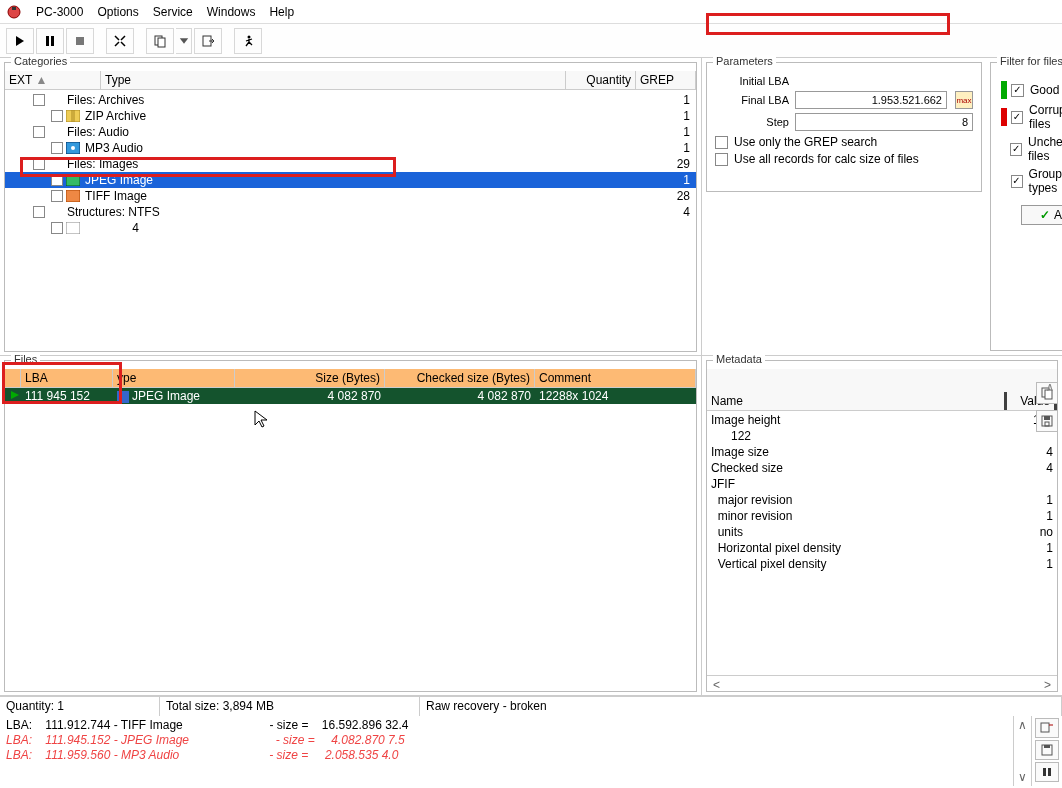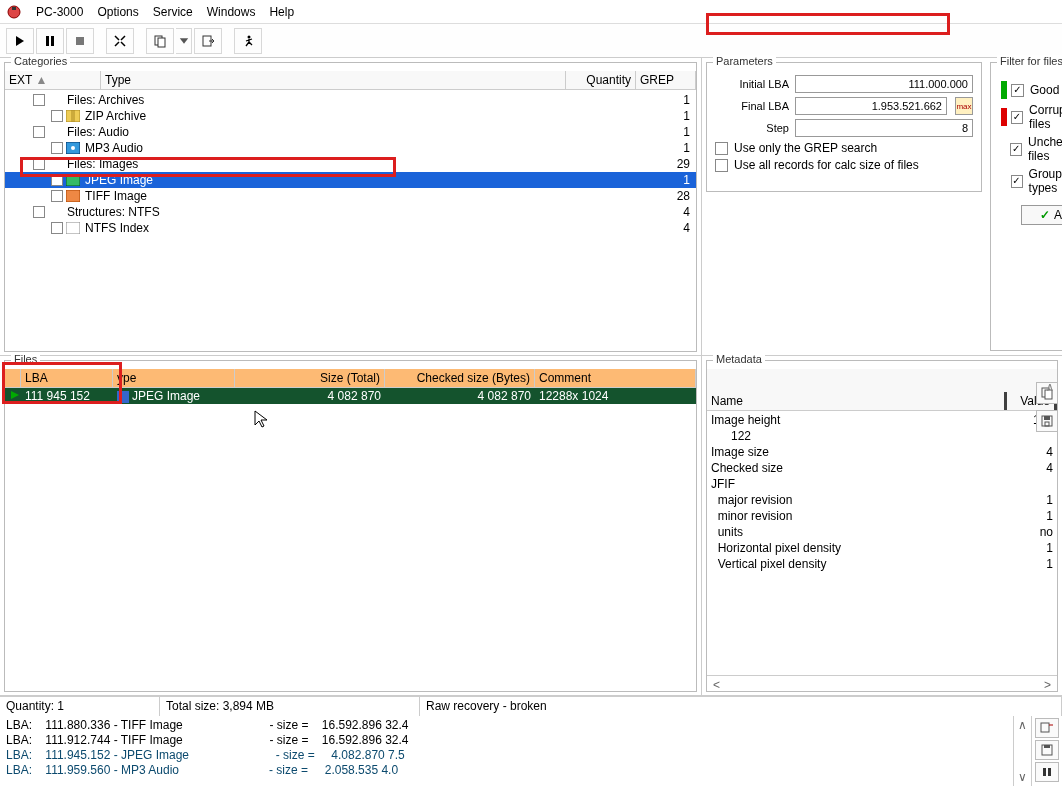--- a/index.html
+++ b/index.html
@@ -99,21 +99,21 @@
 .status { display:flex; height:20px; border-top:1px solid #ccc; font-size:11px; }
 .status div { border-right:1px solid #ccc; padding:2px 6px; }
 .st1 { width:160px; }
 .st2 { width:260px; }
 .st3 { flex:1; }
 
 
 .logwrap { display:flex; height: 70px; }
 .log { flex:1; font-family:"Courier New",monospace; font-size:12px; padding:2px 6px; overflow:hidden; border-right:1px solid #ccc; }
 .log .lrow { white-space:pre; height:15px; }
-.log .green { color:#0c4a6e; }
+.log .green { color:#ef4444;font-style:italic; }
 .log-scroll { width:18px; display:flex; flex-direction:column; justify-content:space-between; align-items:center; color:#666; padding:2px 0; border-right:1px solid #ccc;}
 .log-side { width:30px; display:flex; flex-direction:column; align-items:center; gap:2px; padding-top:2px;}
 .log-side .sbtn { width:24px; height:20px; border:1px solid #bbb; display:flex; align-items:center; justify-content:center; background:#fafafa; font-size:11px;}
 
 </style>
 </head>
 <body>
 
 <div class="menubar">
   <span class="logo">
@@ -203,33 +203,32 @@
           <div class="tree-row"><span class="indent" style="width:28px"></span><span class="chk"></span><span class="ico"></span><span class="name">Files: Images</span><span class="qty">29</span></div>
           <div class="tree-row selected"><span class="indent" style="width:46px"></span><span class="chk"></span><span class="ico"><svg width="14" height="12">
                 <rect width="14" height="12" fill="#3b6" stroke="#052"></rect>
               </svg></span><span class="name">JPEG Image</span><span class="qty">1</span></div>
           <div class="tree-row"><span class="indent" style="width:46px"></span><span class="chk"></span><span class="ico"><svg width="14" height="12">
                 <rect width="14" height="12" fill="#e84" stroke="#a40"></rect>
               </svg></span><span class="name">TIFF Image</span><span class="qty">28</span></div>
           <div class="tree-row"><span class="indent" style="width:28px"></span><span class="chk"></span><span class="ico"></span><span class="name">Structures: NTFS</span><span class="qty">4</span></div>
           <div class="tree-row"><span class="indent" style="width:46px"></span><span class="chk"></span><span class="ico"><svg width="14" height="12">
                 <rect width="14" height="12" fill="#fff" stroke="#888"></rect>
-              </svg></span><span class="name">NTFS Index</span><span class="qty">4</span></div>
+              </svg></span><span class="qty">4</span></div>
         </div>
     </div>
     <div class="redbox" style="left:20px; top:99px; width:376px; height:20px;"></div>
   </div>
 
   <div class="right-pane">
     <div class="panel" style="height:130px">
       <span class="panel-title">Parameters</span>
       <div class="params">
         <div class="row">
           <span class="lbl">Initial LBA</span>
-          <input class="inp" value="111.000.000" style="">
         </div>
         <div class="row">
           <span class="lbl">Final LBA</span>
           <input class="inp" value="1.953.521.662" style="">
           <span class="max">max</span>
         </div>
         <div class="row">
           <span class="lbl">Step</span>
           <input class="inp" value="8" style="">
         </div>
@@ -278,21 +277,21 @@
 </div>
 
 <div class="middle">
   <div class="files-pane">
     <div class="panel" style="height:332px">
       <span class="panel-title">Files</span>
       <div class="files-head">
         <div class="fc-sm"></div>
         <div class="fc-lba">LBA</div>
         <div class="fc-type">ype</div>
-        <div class="fc-size">Size (Total)</div>
+        <div class="fc-size">Size (Bytes)</div>
         <div class="fc-csz">Checked size (Bytes)</div>
         <div class="fc-com">Comment</div>
       </div>
       <div class="files-row">
         <div class="fc-sm"><svg viewBox="0 0 12 12">
               <polygon points="2,2 10,6 2,10" fill="#0a0"></polygon>
             </svg></div>
         <div class="fc-lba" style="text-align:left">111 945 152</div>
         <div class="fc-type"><span style="display:inline-block;width:12px;height:12px;background:#36c;margin-right:3px;vertical-align:middle"></span><span>JPEG Image</span></div>
         <div class="fc-size">4 082 870</div>
@@ -380,21 +379,20 @@
 </div>
 
 <div class="status">
   <div class="st1">Quantity: 1</div>
   <div class="st2">Total size: 3,894 MB</div>
   <div class="st3">Raw recovery - broken</div>
 </div>
 
 <div class="logwrap">
   <div class="log" id="log">
-      <div class="lrow ">LBA:    111.880.336 - TIFF Image                          - size =    16.592.896 32.4</div>
       <div class="lrow ">LBA:    111.912.744 - TIFF Image                          - size =    16.592.896 32.4</div>
       <div class="lrow green">LBA:    111.945.152 - JPEG Image                          - size =     4.082.870 7.5</div>
       <div class="lrow green">LBA:    111.959.560 - MP3 Audio                           - size =     2.058.535 4.0</div>
     </div>
   <div class="log-scroll">
       <span>∧</span>
       <span>∨</span>
     </div>
   <div class="log-side">
     <span class="sbtn">

